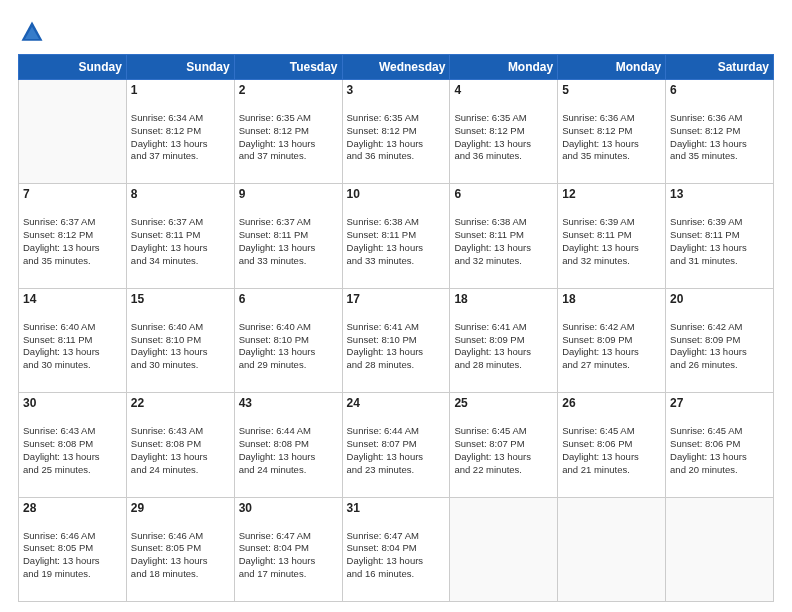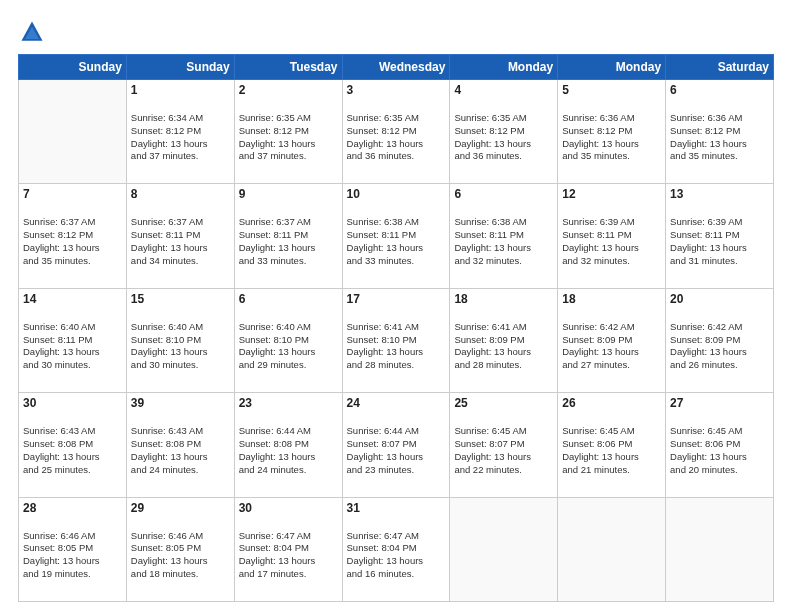--- a/index.html
+++ b/index.html
@@ -228,25 +228,25 @@
             <span class="day-num">20</span>
             <div class="day-info">Sunrise: 6:42 AM<br>Sunset: 8:09 PM<br>Daylight: 13 hours<br>and 26 minutes.</div>
           </td>
         </tr>
         <tr class="week-row">
           <td>
             <span class="day-num">30</span>
             <div class="day-info">Sunrise: 6:43 AM<br>Sunset: 8:08 PM<br>Daylight: 13 hours<br>and 25 minutes.</div>
           </td>
           <td>
-            <span class="day-num">39</span>
+            <span class="day-num">22</span>
             <div class="day-info">Sunrise: 6:43 AM<br>Sunset: 8:08 PM<br>Daylight: 13 hours<br>and 24 minutes.</div>
           </td>
           <td>
-            <span class="day-num">23</span>
+            <span class="day-num">43</span>
             <div class="day-info">Sunrise: 6:44 AM<br>Sunset: 8:08 PM<br>Daylight: 13 hours<br>and 24 minutes.</div>
           </td>
           <td>
             <span class="day-num">24</span>
             <div class="day-info">Sunrise: 6:44 AM<br>Sunset: 8:07 PM<br>Daylight: 13 hours<br>and 23 minutes.</div>
           </td>
           <td>
             <span class="day-num">25</span>
             <div class="day-info">Sunrise: 6:45 AM<br>Sunset: 8:07 PM<br>Daylight: 13 hours<br>and 22 minutes.</div>
           </td>

